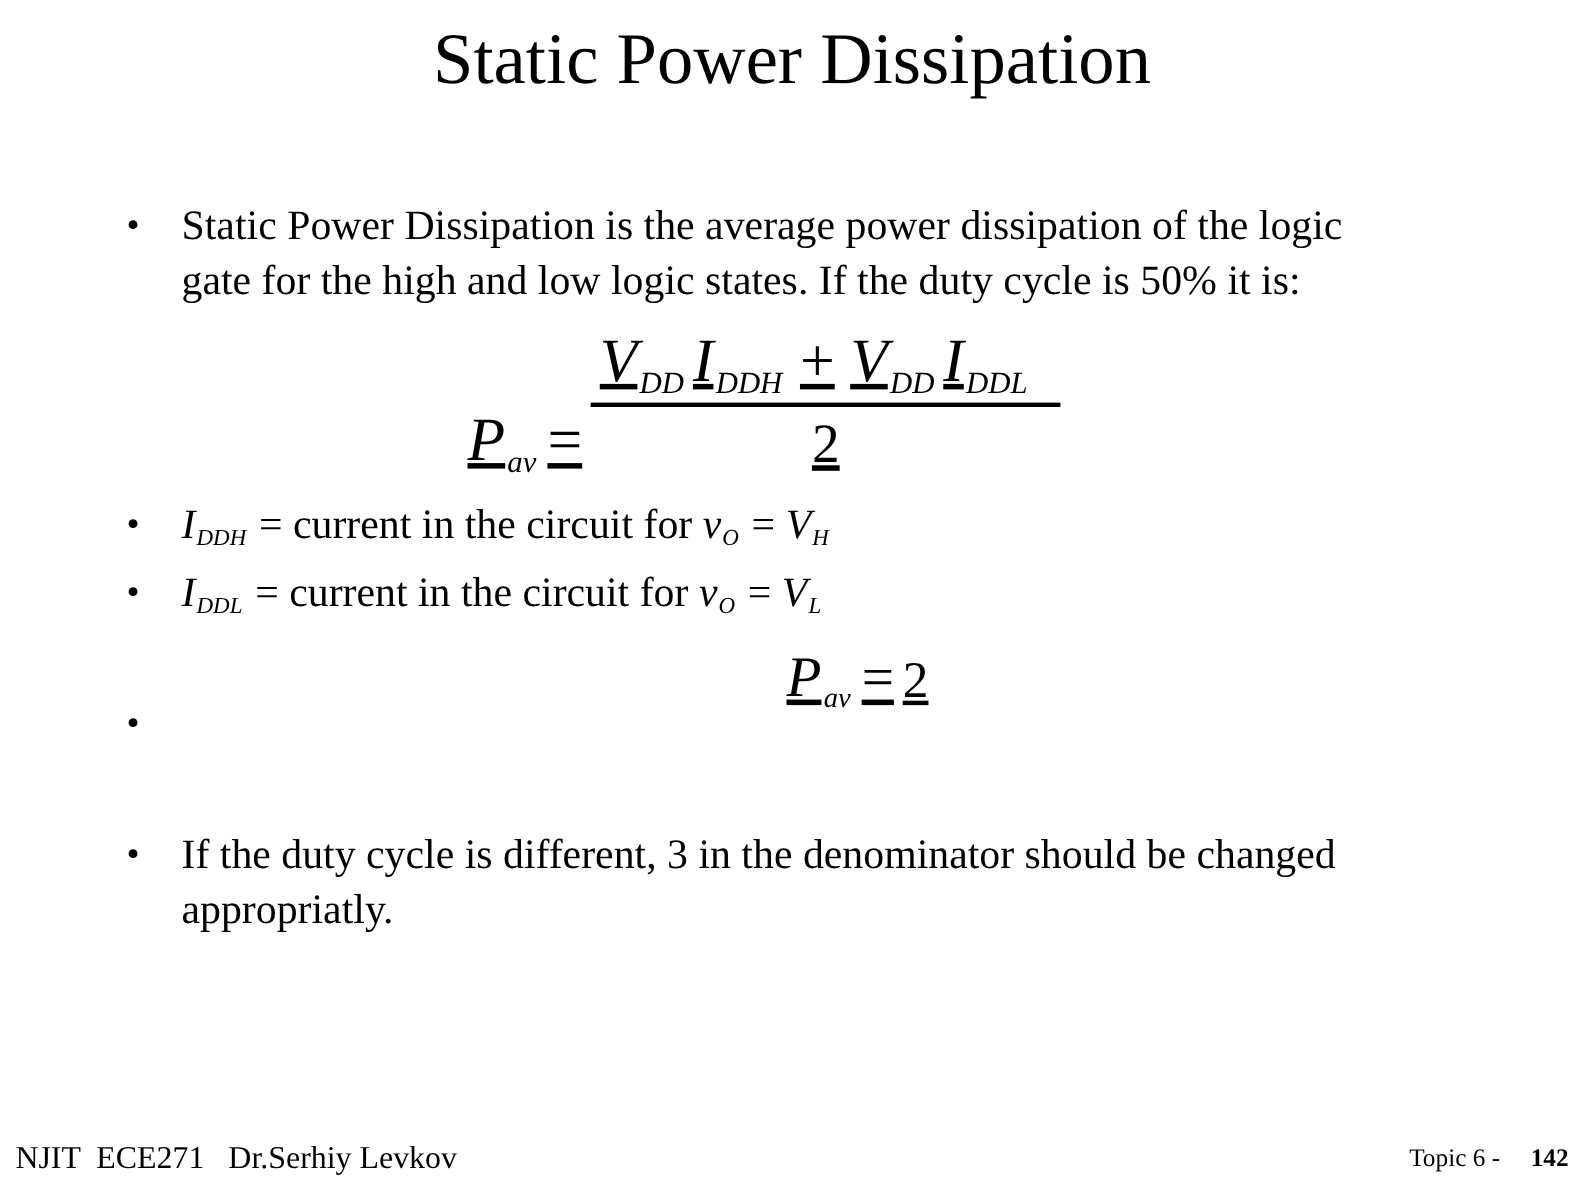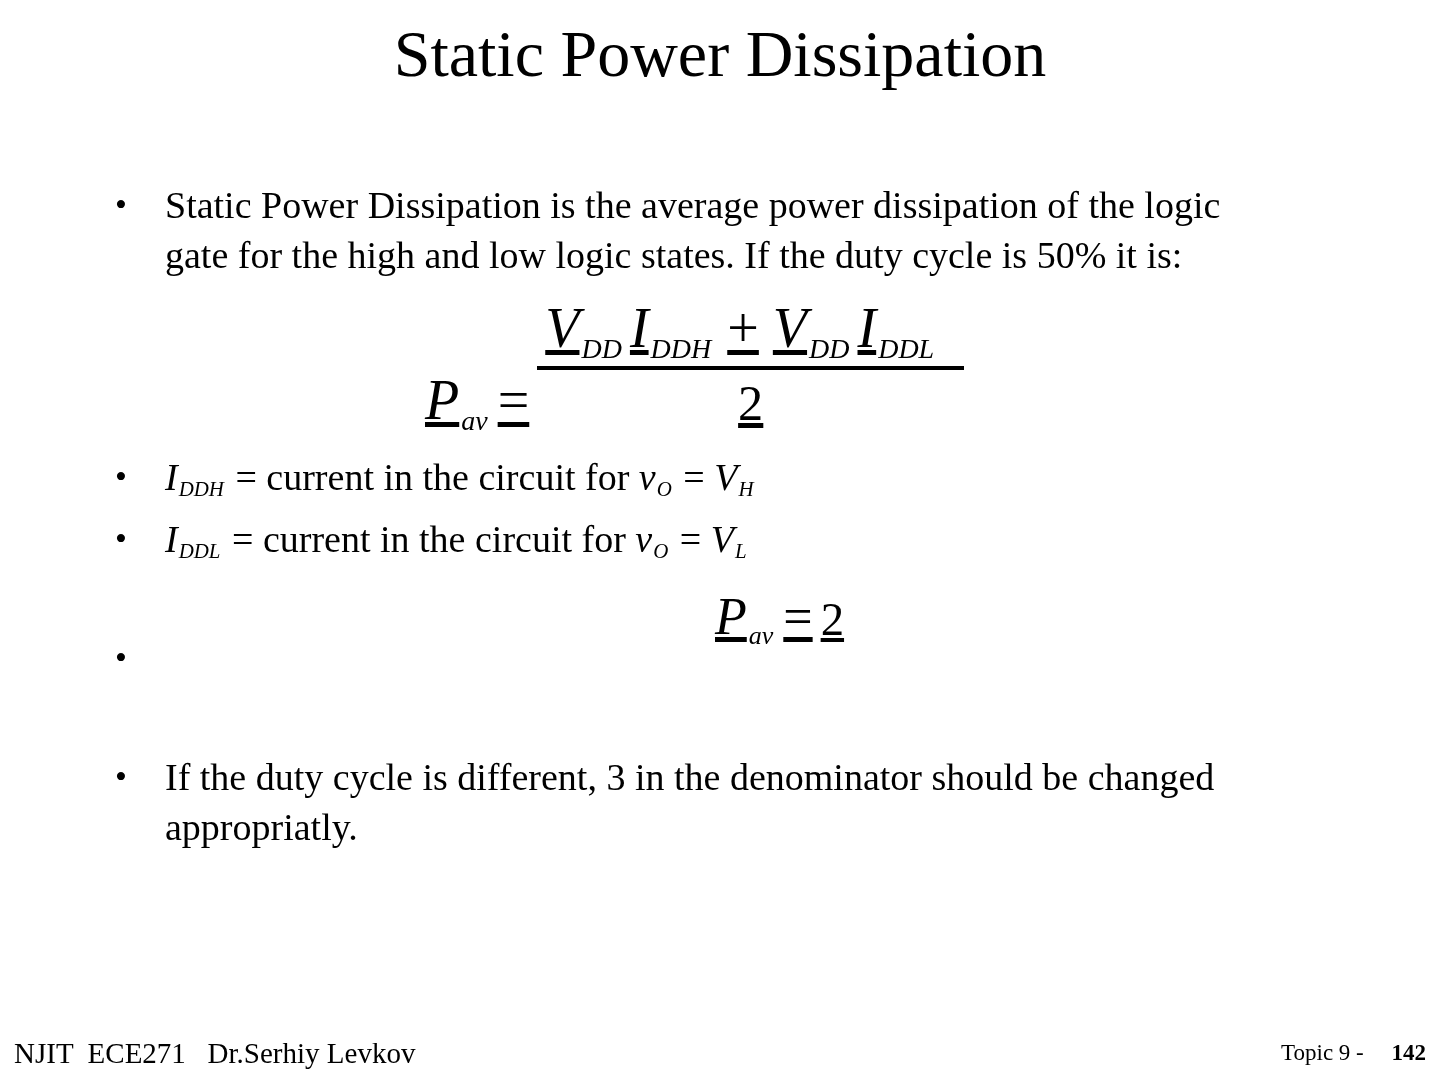--- a/index.html
+++ b/index.html
@@ -162,15 +162,15 @@
     </span>
   </div>
 
   <div class="bullet-row b5">
     <span class="marker">•</span>
     <div class="btext">If the duty cycle is different, 3 in the denominator should be changed
 appropriatly.</div>
   </div>
 
   <div class="footer-left">NJIT  ECE271   Dr.Serhiy Levkov</div>
-  <div class="footer-right"><span>Topic 9 - </span><span class="page-num">142</span></div>
+  <div class="footer-right"><span>Topic 6 - </span><span class="page-num">142</span></div>
 
 </div>
 
 </body></html>

